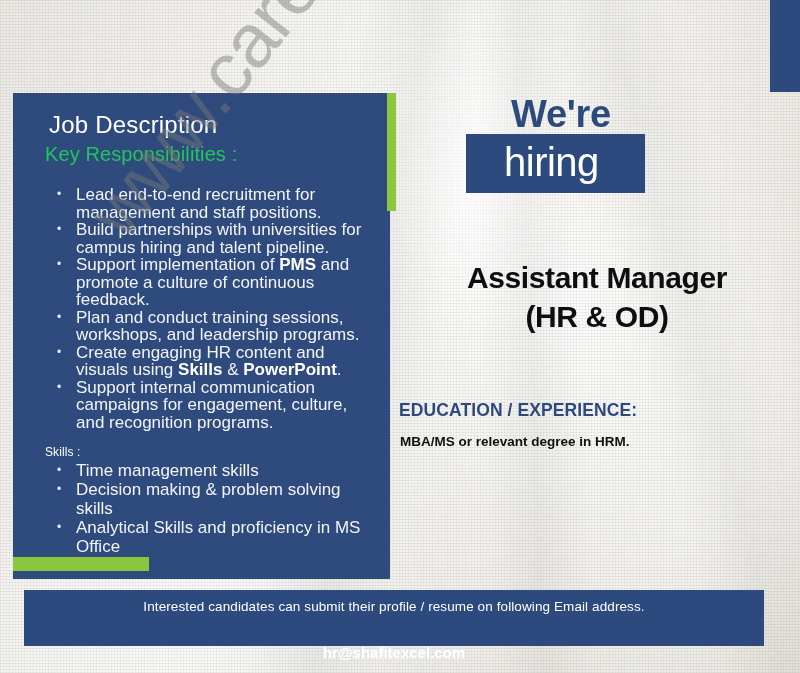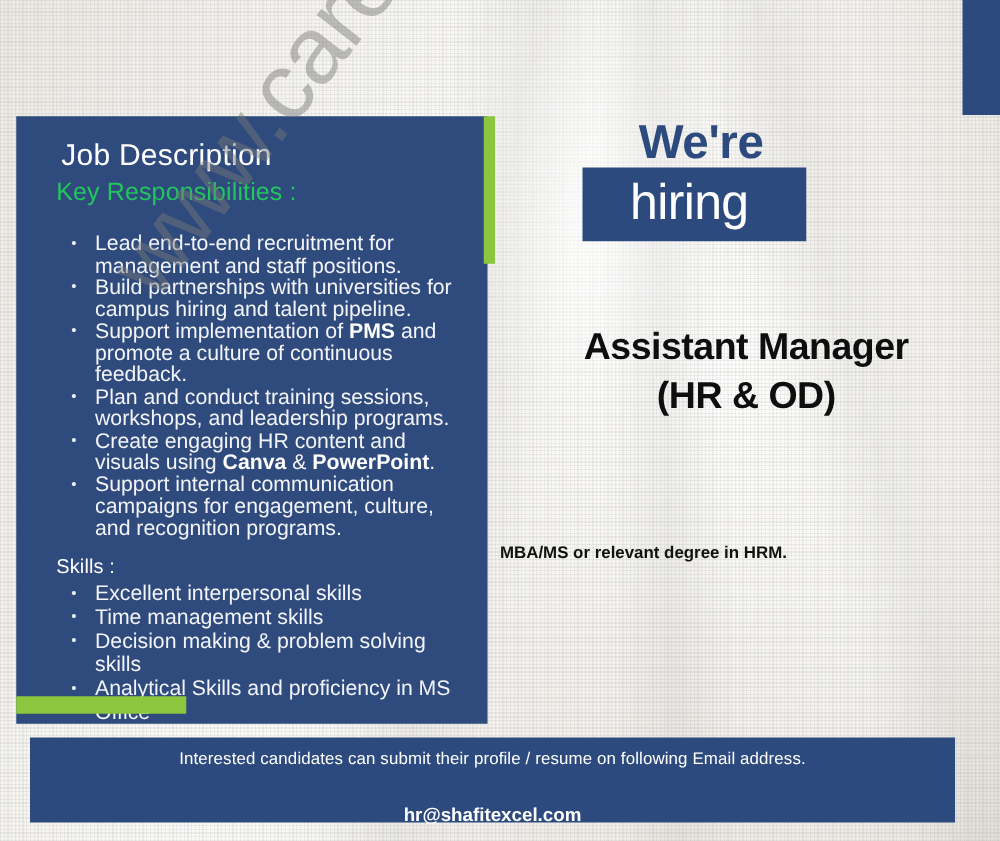--- a/index.html
+++ b/index.html
@@ -78,21 +78,21 @@
 
   h1.jd {
     font-size:24px; font-weight:400; letter-spacing:.2px;
     margin:0 0 4px 14px; color:#fff;
   }
   h2.kr {
     font-size:20px; font-weight:400; letter-spacing:.1px;
     margin:0 0 20px 10px; color:#22c55e;
   }
   h2.sk {
-    font-size:16px; font-weight:400; letter-spacing:.1px;
+    font-size:12px; font-weight:400; letter-spacing:.1px;
     margin:14px 0 2px 10px; color:#fff;
   }
   ul.blist { list-style:none; margin:0; padding:0; }
   ul.blist li {
     position:relative;
     font-size:17px; line-height:17.5px;
     padding-left:41px; margin-bottom:0px;
     color:#f2f4f8; font-weight:400;
   }
   ul.blist li::before {
@@ -134,21 +134,21 @@
     font-size:13.5px; font-weight:700; color:#111;
   }
   .edu-line2 {
     position:absolute; left:400px; top:477px; width:385px;
     font-size:13.5px; font-weight:700; color:#111; line-height:20px;
   }
 
   
   .footer {
     position:absolute; left:24px; top:590px;
-    width:740px; height:68px; background:#2d4a7e;
+    width:740px; height:56px; background:#2d4a7e;
     color:#fff; text-align:center;
   }
   .footer-line1 { font-size:13.5px; font-weight:400; padding-top:9px; letter-spacing:.1px; }
   .footer-line2 { font-size:15px; font-weight:700; padding-top:6px;margin-top:24px; }
 
   
   .watermark {
     position:absolute; left:70px; top:200px;
     transform:rotate(-52deg); transform-origin:left top;
     font-size:76px; font-weight:400;
@@ -169,43 +169,43 @@
 
 
   <div class="panel">
     <h1 class="jd">Job Description</h1>
     <h2 class="kr">Key Responsibilities :</h2>
     <ul class="blist" id="resp-list">
         <li>Lead end-to-end recruitment  for management and staff positions.</li>
         <li>Build partnerships with universities for campus hiring and talent  pipeline.</li>
         <li>Support implementation  of <b>PMS</b> and promote a culture of continuous feedback.</li>
         <li>Plan and conduct training sessions, workshops, and leadership programs.</li>
-        <li>Create engaging HR content and visuals using <b>Canva</b> &amp; <b>PowerPoint</b>.</li>
+        <li>Create engaging HR content and visuals using <b>Skills</b> &amp; <b>PowerPoint</b>.</li>
         <li>Support internal communication  campaigns for engagement,  culture, and recognition programs.</li>
       </ul>
     <h2 class="sk">Skills :</h2>
     <ul class="blist skills" id="skills-list">
-        <li>Excellent  interpersonal  skills</li>
         <li>Time management  skills</li>
         <li>Decision making &amp; problem solving skills</li>
         <li>Analytical  Skills and proficiency in MS Office</li>
       </ul>
   </div>
   <div class="panel-green-right"></div>
   <div class="panel-green-bottom"></div>
 
   <div class="were">We're</div>
   <div class="hiring-box"></div>
   <div class="hiring-txt">hiring</div>
 
   <div class="job-title">
     <div>Assistant Manager</div>
     <div>(HR &amp; OD)</div>
   </div>
 
+  <div class="edu-head">EDUCATION / EXPERIENCE:</div>
   <div class="edu-line1">MBA/MS or relevant degree in HRM.</div>
 
   <div class="watermark">www.careerjoin.com</div>
 
   <div class="footer">
     <div class="footer-line1">Interested candidates can submit their profile / resume on  following Email address.</div>
     <div class="footer-line2">hr@shafitexcel.com</div>
   </div>
 </div>
 

